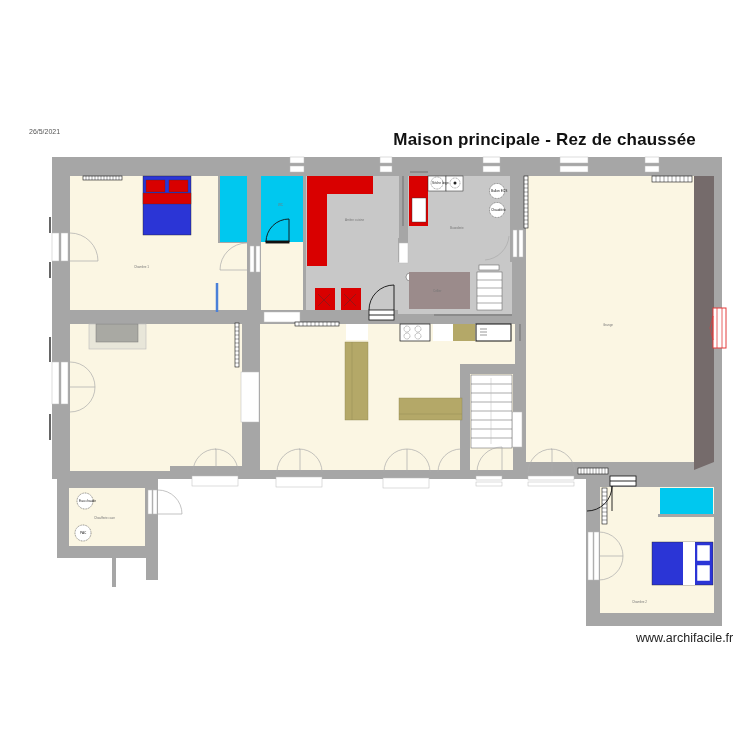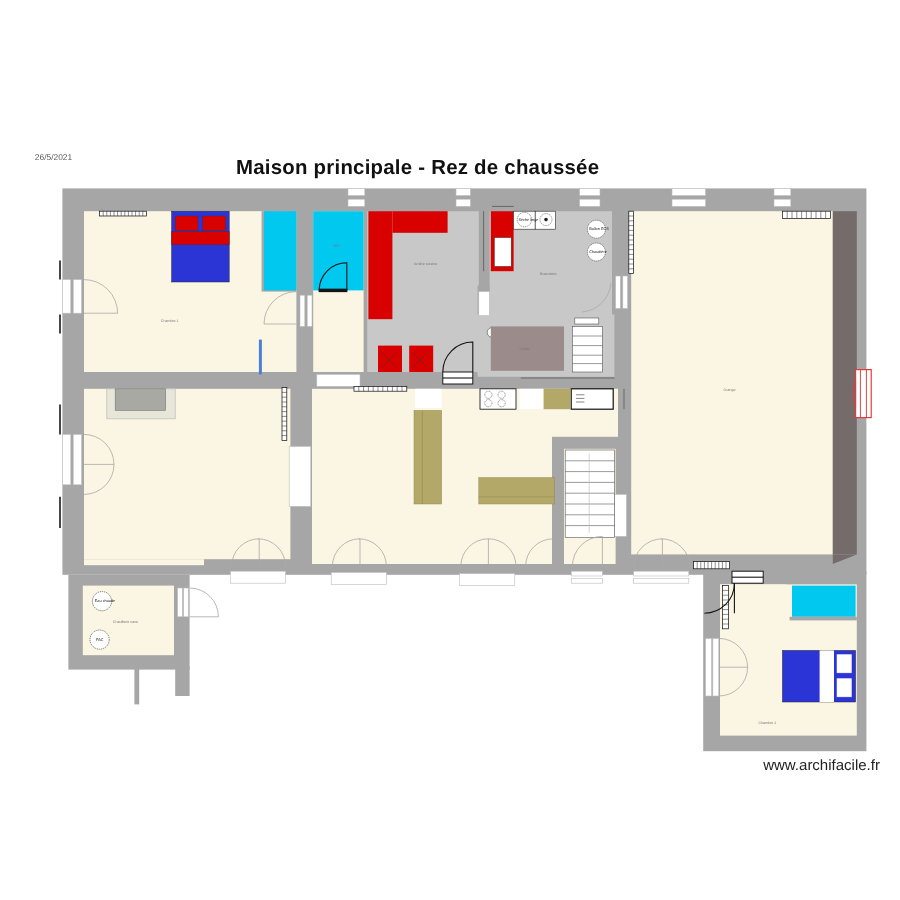--- a/index.html
+++ b/index.html
@@ -1,18 +1,18 @@
 <!DOCTYPE html>
 <html><head>
 <meta charset="utf-8">
 <style>
   html, body { margin: 0; padding: 0; background: #ffffff; }
   body { width: 750px; height: 750px; position: relative; overflow: hidden; font-family: "Liberation Sans", sans-serif; }
   .date { position: absolute; left: 29px; top: 128px; font-size: 7px; color: #555; font-family: "Liberation Sans", sans-serif; }
-  .title { position: absolute; left: 0; width: 696px; top: 130px; text-align: center; font-size: 17px; font-weight: bold; color: #111; font-family: "Liberation Sans", sans-serif; letter-spacing: 0.2px; }
+  .title { position: absolute; left: 0; width: 696px; top: 130px; text-align: right; font-size: 17px; font-weight: bold; color: #111; font-family: "Liberation Sans", sans-serif; letter-spacing: 0.2px; }
   .watermark { position: absolute; left: 636px; top: 631px; font-size: 12.5px; color: #222; font-family: "Liberation Sans", sans-serif; }
   svg.plan { position: absolute; left: 0; top: 0; }
   .lbl { font-family: "Liberation Sans", sans-serif; font-size: 3px; fill: #777; }
   .tiny { font-family: "Liberation Sans", sans-serif; font-size: 3.2px; fill: #222; }
 </style>
 </head>
 <body>
 
 <div class="date">26/5/2021</div>
 <div class="title">Maison principale - Rez de chaussée</div>

